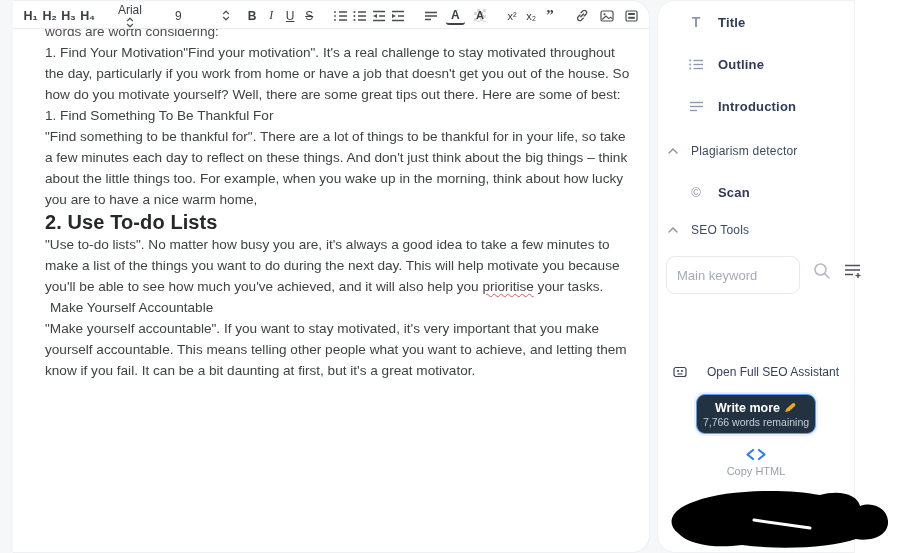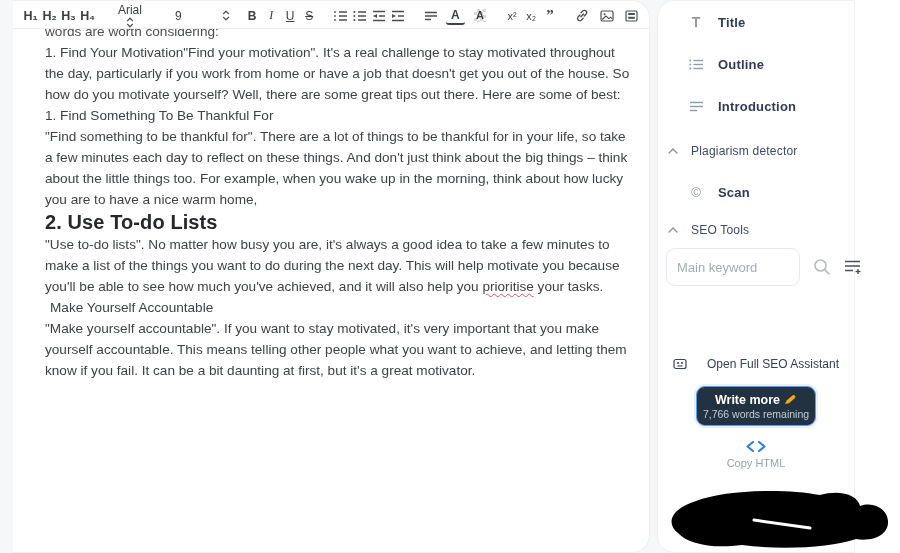--- a/index.html
+++ b/index.html
@@ -77,20 +77,21 @@
   .section-label{font-size:12px;font-weight:500;color:#3b4a66;letter-spacing:.2px;}
   .sec-plag{margin-top:12px;}
   .scan-row{margin-top:8px;}
   .scan-icon{font-size:13px;color:#8b99b3;font-weight:400;}
   .sec-seo{margin-top:5px;}
   .kw-row{display:flex;align-items:center;margin-top:6px;padding-left:8px;gap:13px;}
   .kw-input{
     width:112px;height:36px;border:1px solid #e5e8f0;border-radius:9px;
     padding:0 10px;font-size:13px;color:#3f4245;outline:none;background:#fff;
     font-family:"Liberation Sans",sans-serif;
+    margin-top:8px;
   }
   .kw-input::placeholder{color:#a4abb8;}
   .assistant-row{margin-top:70px;display:flex;align-items:center;justify-content:center;gap:20px;height:16px;cursor:pointer;}
   .assistant-label{font-size:12px;color:#33415c;font-weight:500;}
   .write-btn{
     margin:14px auto 0;width:118px;height:38px;border-radius:9px;cursor:pointer;
     background:#233240;border:1.5px solid #5b9cf5;
     display:flex;flex-direction:column;align-items:center;justify-content:center;gap:1px;
     box-shadow:0 0 0 2px rgba(91,156,245,.15);
   }

